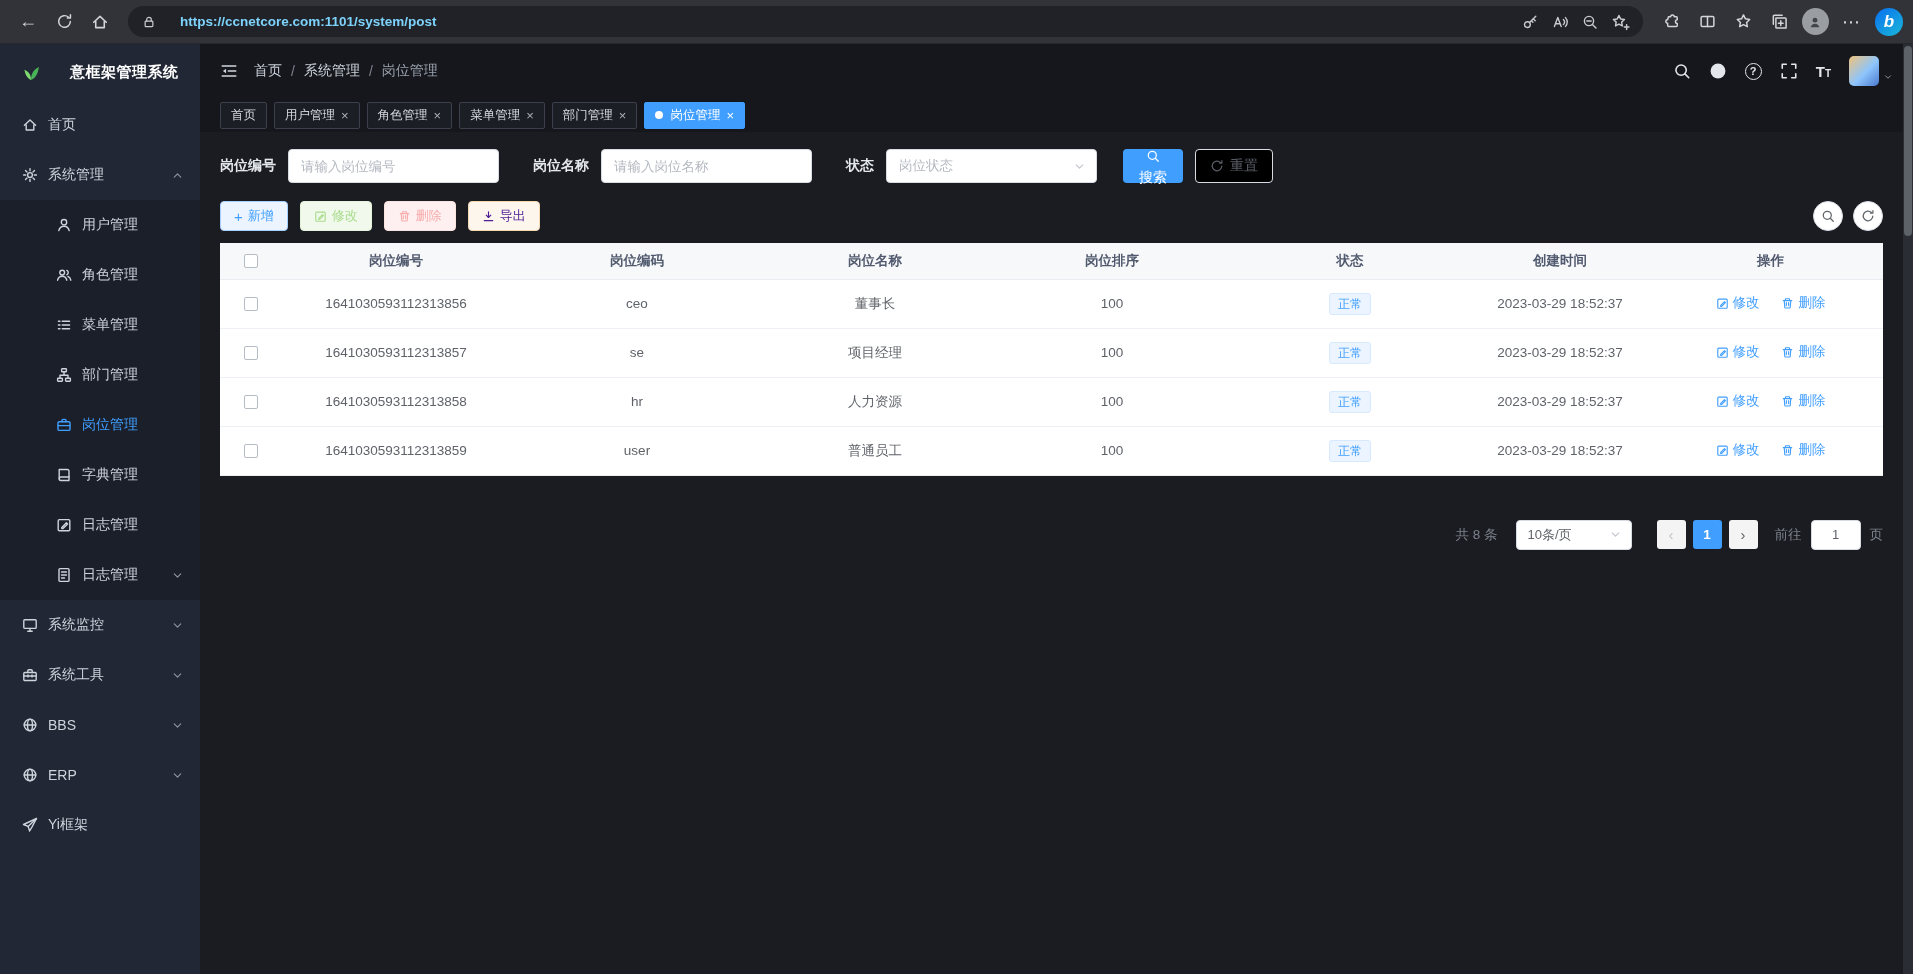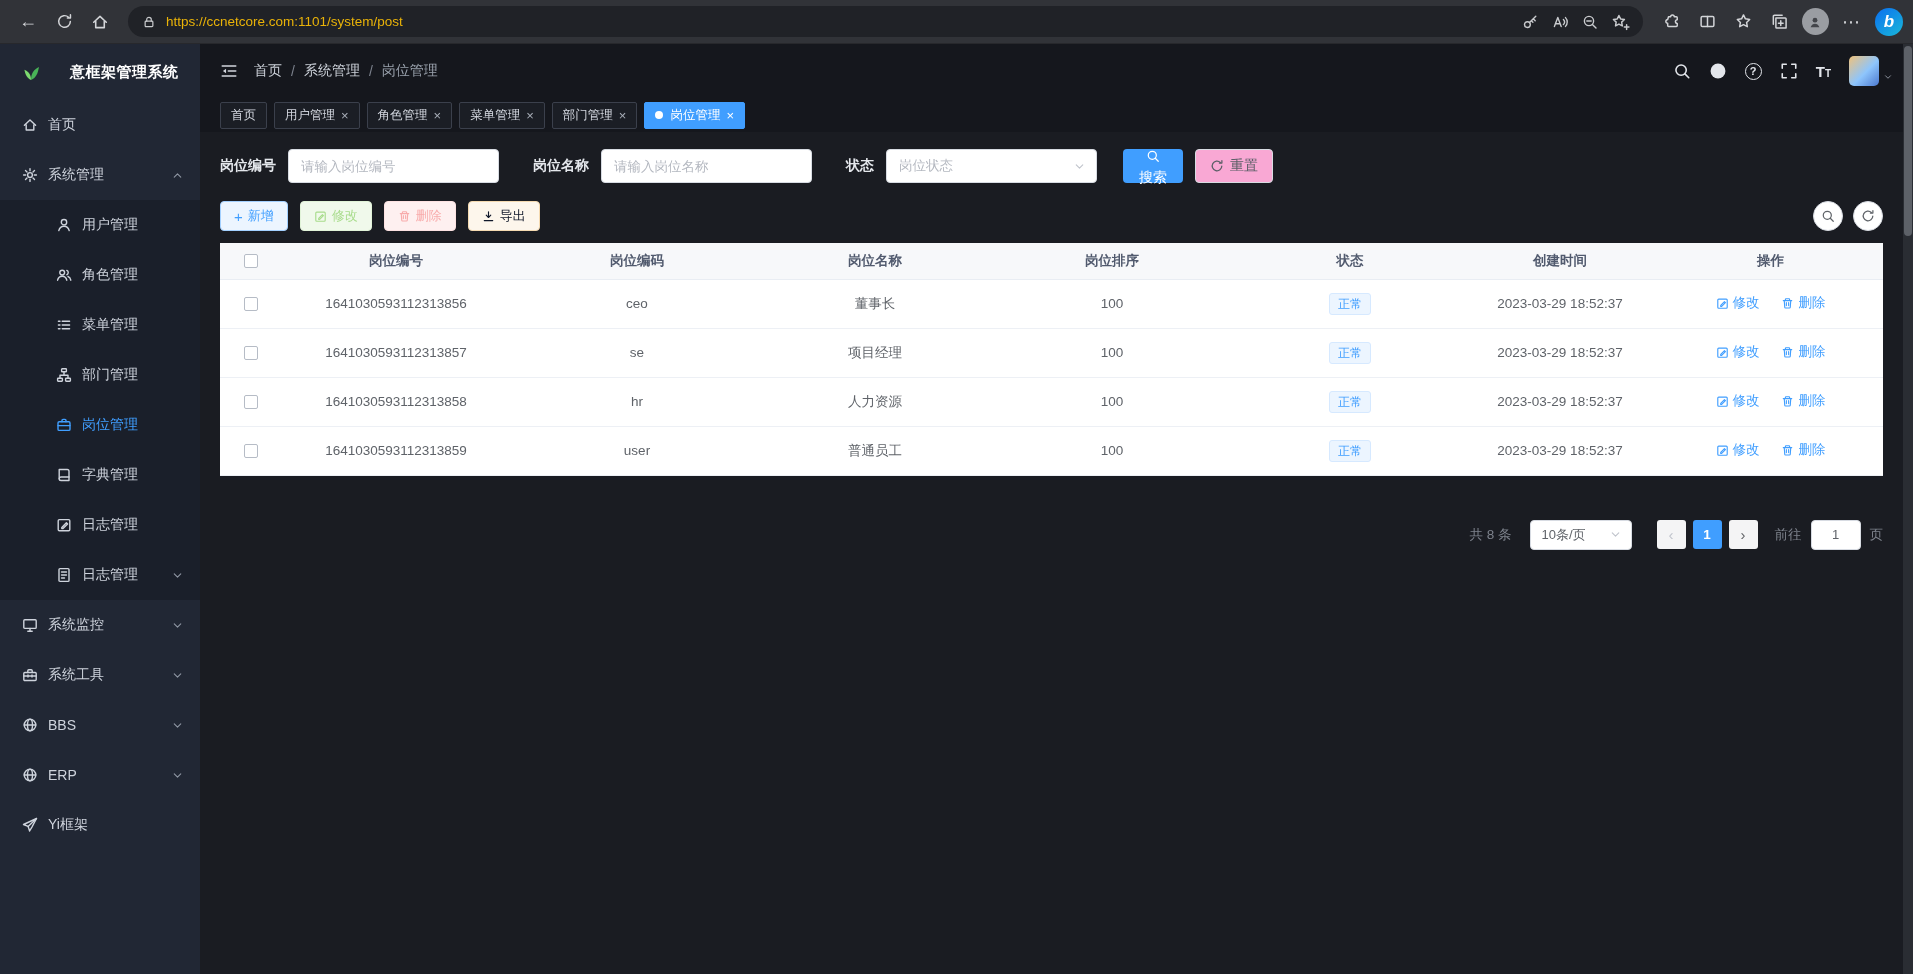--- a/index.html
+++ b/index.html
@@ -3,21 +3,21 @@
 <meta charset="utf-8">
 <style>
   * { margin:0; padding:0; box-sizing:border-box; }
   body { font-family:"Liberation Sans", sans-serif; background:#000; }
   .screen { width:1913px; height:974px; position:relative; overflow:hidden; background:#1a1c22; }
 
   
   .chrome { height:44px; background:#313338; border-bottom:1px solid #27282c; display:flex; align-items:center; padding:0 10px; }
   .cbtn { width:36px; height:36px; border-radius:7px; display:flex; align-items:center; justify-content:center; color:#d3d5d8; font-size:18px; flex:none; }
   .addr { height:31px; background:#202227; border-radius:16px; flex:1; display:flex; align-items:center; margin:0 10px; padding:0 8px 0 14px; min-width:0; }
-  .addr .url { color:#eab308; font-size:13.5px; flex:1; margin-left:10px; white-space:nowrap; overflow:hidden; }
+  .addr .url { color:#7dd3fc; font-size:13.5px; flex:1; margin-left:24px; white-space:nowrap; overflow:hidden;font-weight:bold; }
   .aic { width:30px; height:30px; border-radius:50%; display:flex; align-items:center; justify-content:center; color:#c9cbce; flex:none; }
   .avatar-chrome { width:27px; height:27px; border-radius:50%; background:#9a9da2; color:#43454a; display:flex; align-items:center; justify-content:center; }
   .bing { width:28px; height:28px; border-radius:50%; background:linear-gradient(140deg,#0b6ff0,#19b8d8); color:#fff; font-weight:bold; font-style:italic; font-size:17px; display:flex; align-items:center; justify-content:center; flex:none; margin-left:6px; }
 
   svg.ic { width:16px; height:16px; fill:none; stroke:currentColor; stroke-width:1.4; stroke-linecap:round; stroke-linejoin:round; flex:none; }
   svg.ic17 { width:17px; height:17px; }
   svg.ic18 { width:18px; height:18px; }
   svg.ic14 { width:14px; height:14px; }
   svg.ic13 { width:13px; height:13px; }
 
@@ -65,45 +65,45 @@
   .content { flex:1; padding:17px 30px 0 20px; position:relative; }
 
   .filters { display:flex; align-items:center; }
   .f-label { font-size:14px; font-weight:bold; color:#e4e7ec; margin-right:12px; white-space:nowrap; }
   .f-input { width:211px; height:34px; background:#fff; border:1px solid #d7dbe2; border-radius:4px; padding:0 12px; font-size:13.5px; color:#3b82f6; outline:none; }
   .f-input::placeholder { color:#b4b8c0; }
   .gap34 { width:34px; flex:none; }
   .f-select { width:211px; height:34px; background:#fff; border:1px solid #d7dbe2; border-radius:4px; padding:0 10px 0 12px; font-size:13.5px; color:#b4b8c0; display:flex; align-items:center; justify-content:space-between; cursor:pointer; }
   .f-select .chev { color:#c0c4cc; }
   .btn-search { margin-left:26px; height:34px; padding:0 16px; background:#409eff; color:#fff; border:none; border-radius:4px; display:inline-flex; align-items:center; gap:6px; font-size:14px; cursor:pointer; font-family:inherit;flex-direction:column; }
-  .btn-reset { margin-left:12px; height:34px; padding:0 14px; background:#f9a8d4; color:#5a5e66; border:1px solid #d7dbe2; border-radius:4px; display:inline-flex; align-items:center; gap:6px; font-size:14px; cursor:pointer; font-family:inherit; }
+  .btn-reset { margin-left:12px; height:34px; padding:0 14px; background:#000000; color:#5a5e66; border:1px solid #d7dbe2; border-radius:4px; display:inline-flex; align-items:center; gap:6px; font-size:14px; cursor:pointer; font-family:inherit; }
 
   .toolbar { margin-top:18px; display:flex; align-items:center; gap:12px; }
   .tbtn { height:30px; padding:0 13px; border-radius:4px; font-size:13px; display:inline-flex; align-items:center; gap:5px; border:1px solid; cursor:pointer; font-family:inherit; }
   .tbtn .plus { font-size:15px; line-height:1; }
   .tbtn.add { background:#ecf5ff; border-color:#a3d0ff; color:#409eff; }
   .tbtn.edit { background:#f0f9eb; border-color:#e1f3d8; color:#a8dc8c; }
   .tbtn.del { background:#fef0f0; border-color:#fde2e2; color:#f8abab; }
-  .tbtn.exp { background:#fdf6ec; border-color:#f5dab1; color:#0f172a; }
+  .tbtn.exp { background:#fdf6ec; border-color:#f5dab1; color:#4c1d95; }
   .tool-circles { margin-left:auto; display:flex; gap:10px; }
   .circle-btn { width:30px; height:30px; border-radius:50%; background:#fff; border:1px solid #d7dbe2; color:#5f6368; display:flex; align-items:center; justify-content:center; cursor:pointer; }
 
   
   .tablewrap { margin-top:12px; background:#fff; }
   table { width:100%; border-collapse:collapse; table-layout:fixed; }
   thead th { background:#f7f8fa; height:36px; font-size:13.5px; color:#515a6e; font-weight:bold; border-bottom:1px solid #e9edf3; }
   tbody td { height:49px; text-align:center; font-size:13.5px; color:#5f6369; border-bottom:1px solid #edf0f5; background:#fff; }
   .checkbox { width:14px; height:14px; border:1px solid #b6bcc6; border-radius:2px; background:#fff; display:inline-block; vertical-align:middle; cursor:pointer; }
   .tag { display:inline-block; padding:0 8px; height:22px; line-height:21px; background:#ecf5ff; border:1px solid #d6e9ff; color:#409eff; font-size:12px; border-radius:3px; }
   .link { color:#409eff; display:inline-flex; align-items:center; gap:4px; font-size:13.5px; margin:0 9px; cursor:pointer; }
 
   
   .pagerow { display:flex; align-items:center; justify-content:flex-end; margin-top:44px; color:#7d828c; font-size:13.5px; }
   .pg-total { margin-right:18px; }
-  .size-select { width:102px; height:30px; background:#fff; border:1px solid #d7dbe2; border-radius:4px; display:flex; align-items:center; justify-content:space-between; padding:0 9px 0 11px; color:#5f6369; font-size:13px; margin-right:18px; cursor:pointer; }
+  .size-select { width:116px; height:30px; background:#fff; border:1px solid #d7dbe2; border-radius:4px; display:flex; align-items:center; justify-content:space-between; padding:0 9px 0 11px; color:#5f6369; font-size:13px; margin-right:18px; cursor:pointer; }
   .size-select .chev { color:#c0c4cc; }
   .pgbtn { width:29px; height:29px; border-radius:3px; background:#f4f4f5; display:flex; align-items:center; justify-content:center; font-size:15px; color:#606266; margin-left:7px; cursor:pointer; }
   .pgbtn.prev { color:#c0c4cc; }
   .pgbtn.page { background:#409eff; color:#fff; font-weight:bold; font-size:13.5px; }
   .pg-goto { margin:0 9px 0 17px; }
   .goto-input { width:50px; height:30px; border:1px solid #d7dbe2; border-radius:4px; background:#fff; text-align:center; color:#5f6369; font-size:13px; outline:none; }
   .pg-unit { margin-left:9px; white-space:nowrap; }
 
   
   .vscroll { position:absolute; right:0; top:44px; width:10px; height:930px; background:#2a2d33; }

